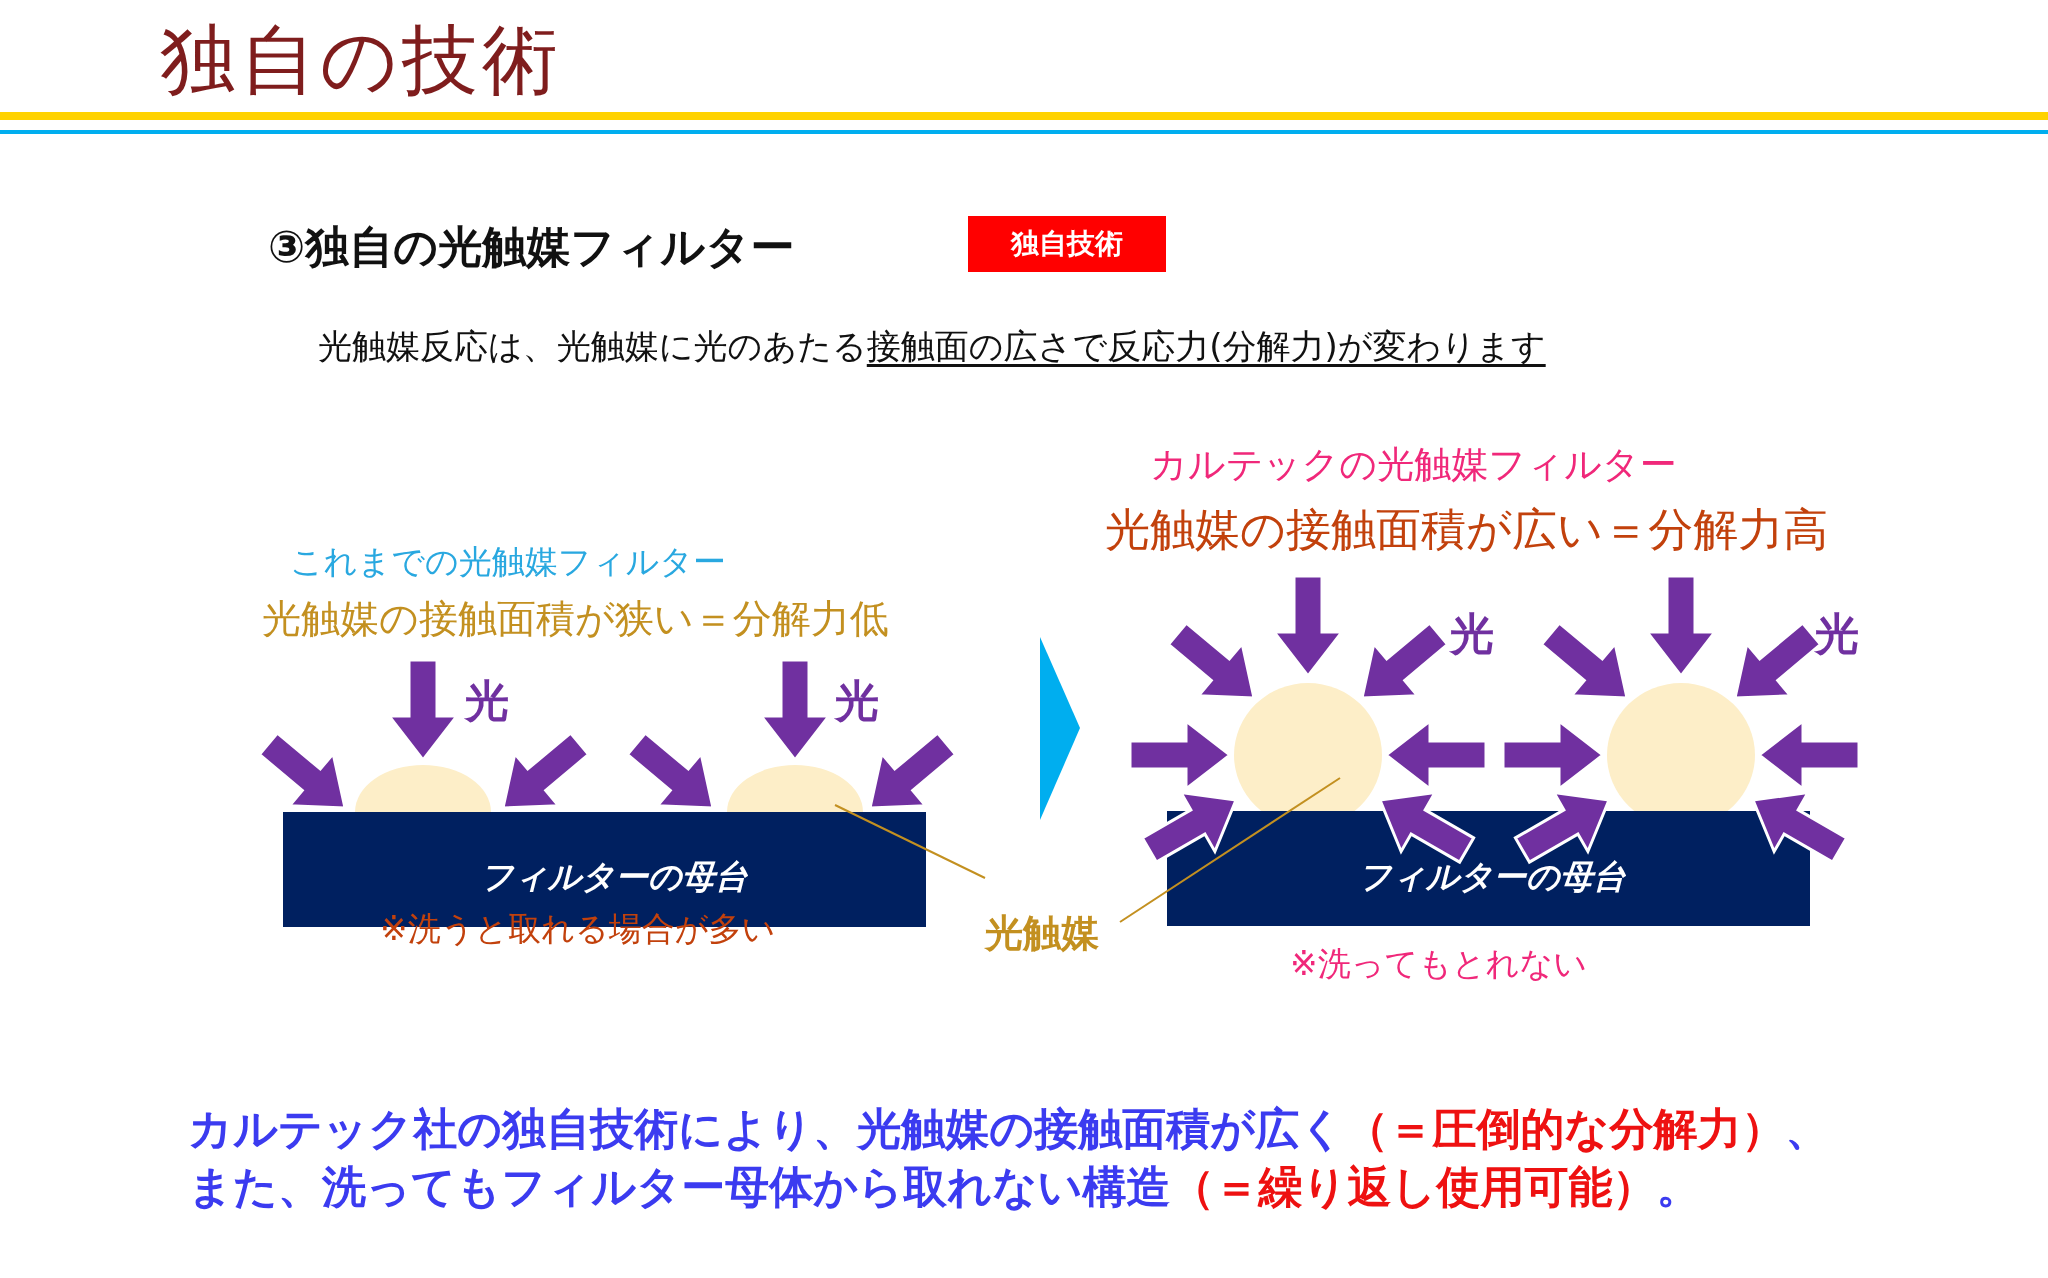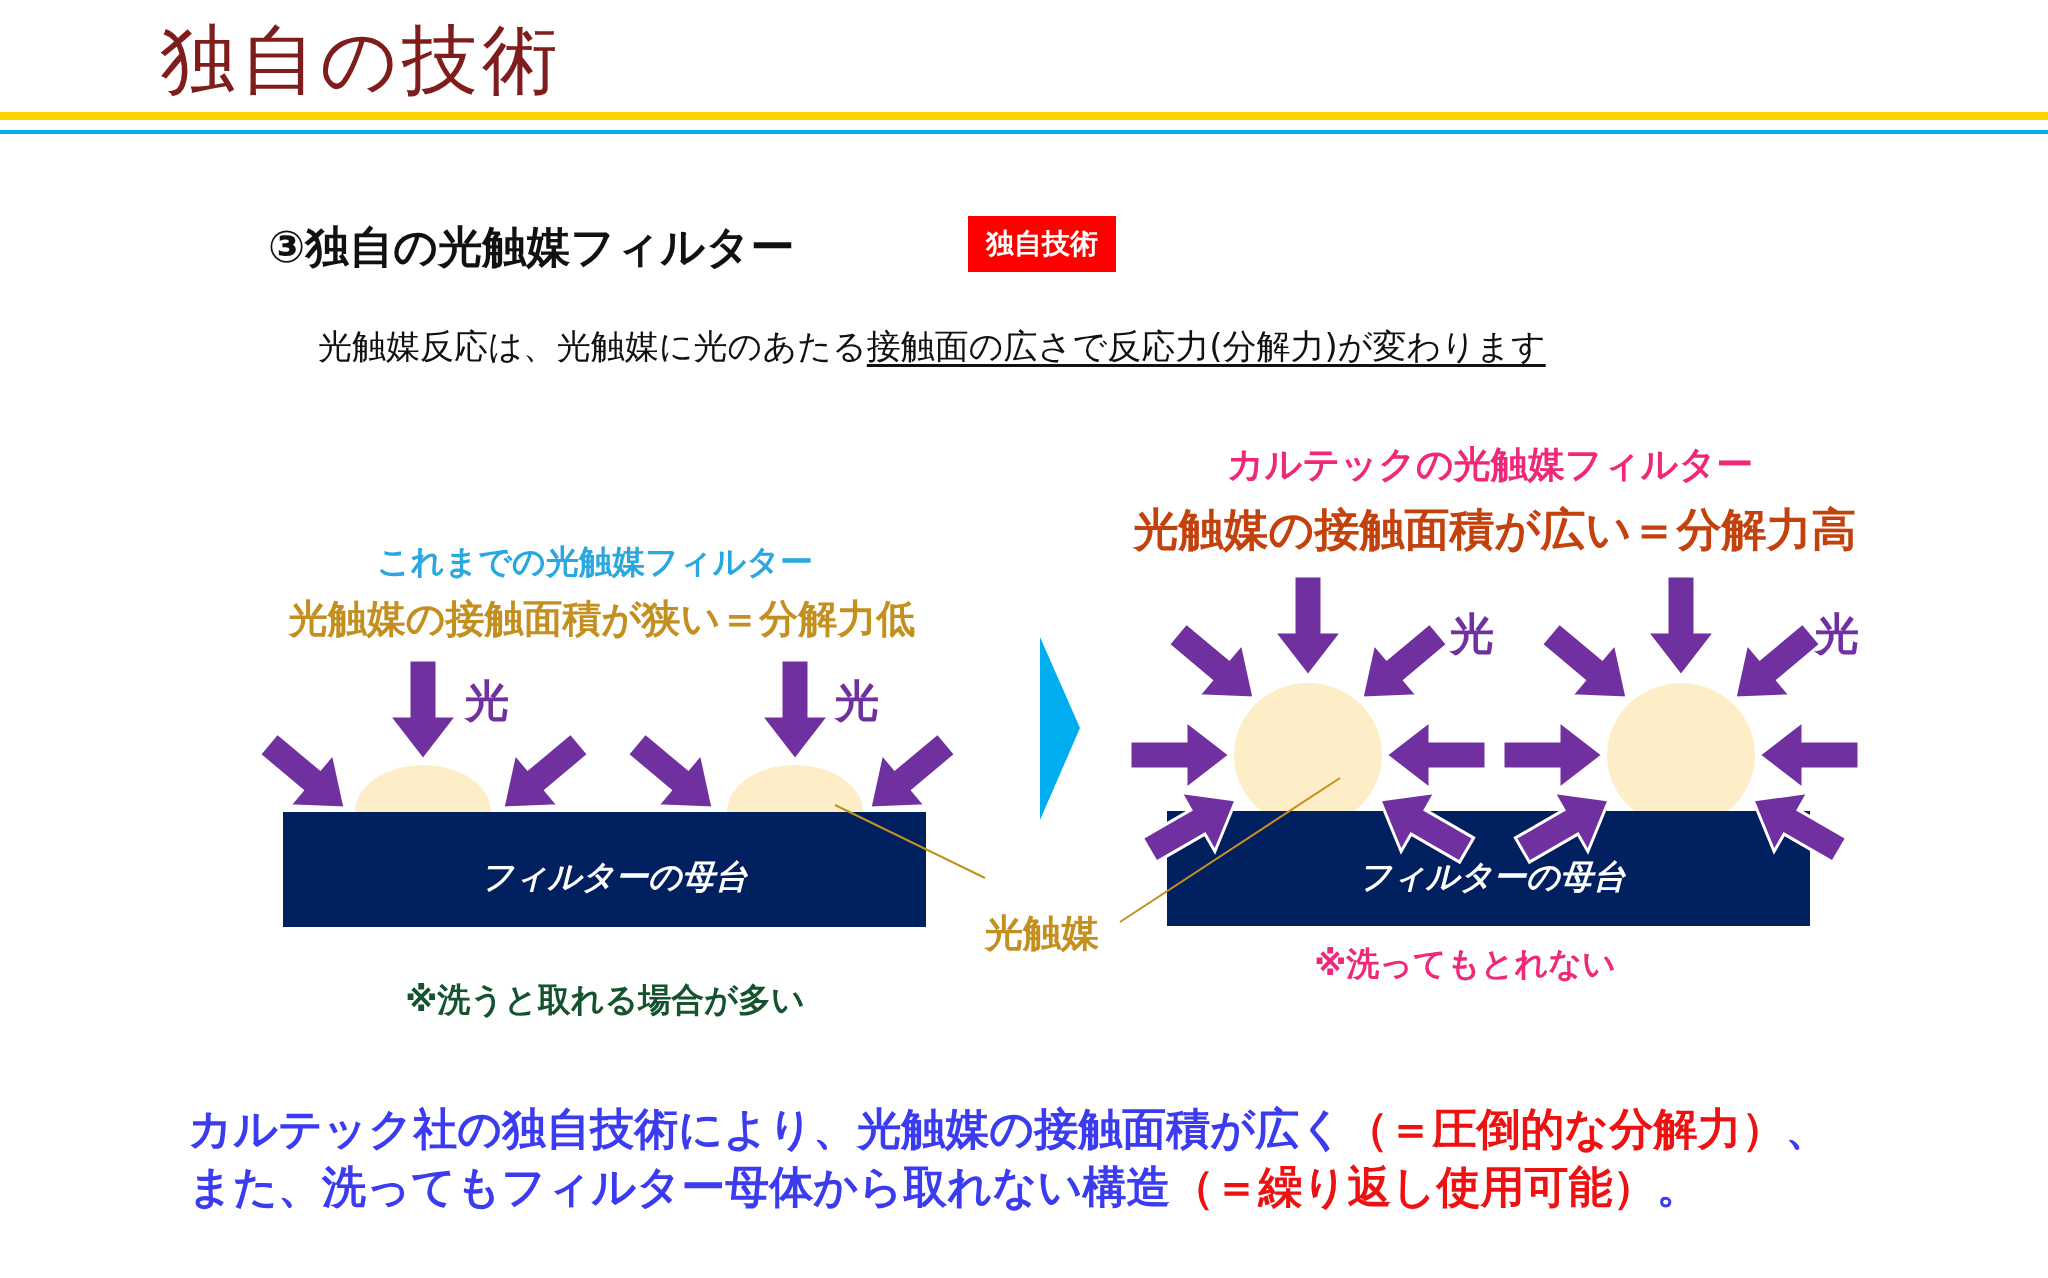--- a/index.html
+++ b/index.html
@@ -3,30 +3,30 @@
 <meta charset="utf-8">
 <style>
   html, body { margin:0; padding:0; background:#ffffff; }
   body { width:2048px; height:1278px; position:relative; overflow:hidden;
          font-family:"DejaVu Sans","Liberation Sans",sans-serif; }
   .abs { position:absolute; white-space:nowrap; }
   .page-title { left:160px; top:10px; font-size:76px; color:#7f1d1d; letter-spacing:4px; font-weight:400; }
   .rule-yellow { left:0; top:112px; width:2048px; height:8px; background:#ffd200; }
   .rule-blue { left:0; top:130px; width:2048px; height:4px; background:#00aeef; }
   .section-heading { left:268px; top:218px; font-size:44px; font-weight:bold; color:#111; }
-  .badge { left:968px; top:216px; width:148px; height:56px; background:#ff0000; color:#fff;
+  .badge { left:968px; top:216px; width:198px; height:56px; background:#ff0000; color:#fff;
            font-size:28px; font-weight:bold; display:flex; align-items:center; justify-content:center; }
   .lead { left:318px; top:324px; font-size:34px; color:#111; }
   .lead .u { text-decoration:underline; text-underline-offset:6px; }
-  .cap { font-weight:bold; text-align:center; }
+  .cap { font-weight:normal; text-align:left; }
   .left-cap1 { left:290px; top:540px; width:610px; font-size:33px; color:#29a8e0; }
   .left-cap2 { left:262px; top:592px; width:680px; font-size:39px; color:#c39020; }
   .right-cap1 { left:1150px; top:440px; width:680px; font-size:37px; color:#f0287a; }
   .right-cap2 { left:1105px; top:500px; width:780px; font-size:45px; color:#c2410c; }
-  .note-left { left:380px; top:978px; width:450px; font-size:33px; color:#14532d; }
+  .note-left { left:380px; top:907px; width:450px; font-size:33px; color:#c2410c; }
   .note-right { left:1290px; top:942px; width:350px; font-size:33px; color:#f0287a; }
   .catalyst-label { left:985px; top:890px; font-size:38px; color:#c39020; font-weight:bold;margin-top:18px; }
   .base-label { font-size:33px; color:#fff; font-weight:bold;font-style:italic; }
   .summary { left:188px; font-size:44px; font-weight:bold; color:#3b3bf0; }
   .summary .red { color:#ee1111;margin-top:36px; }
   svg.diagram { position:absolute; left:0; top:0; }
 </style>
 </head>
 <body>
 

